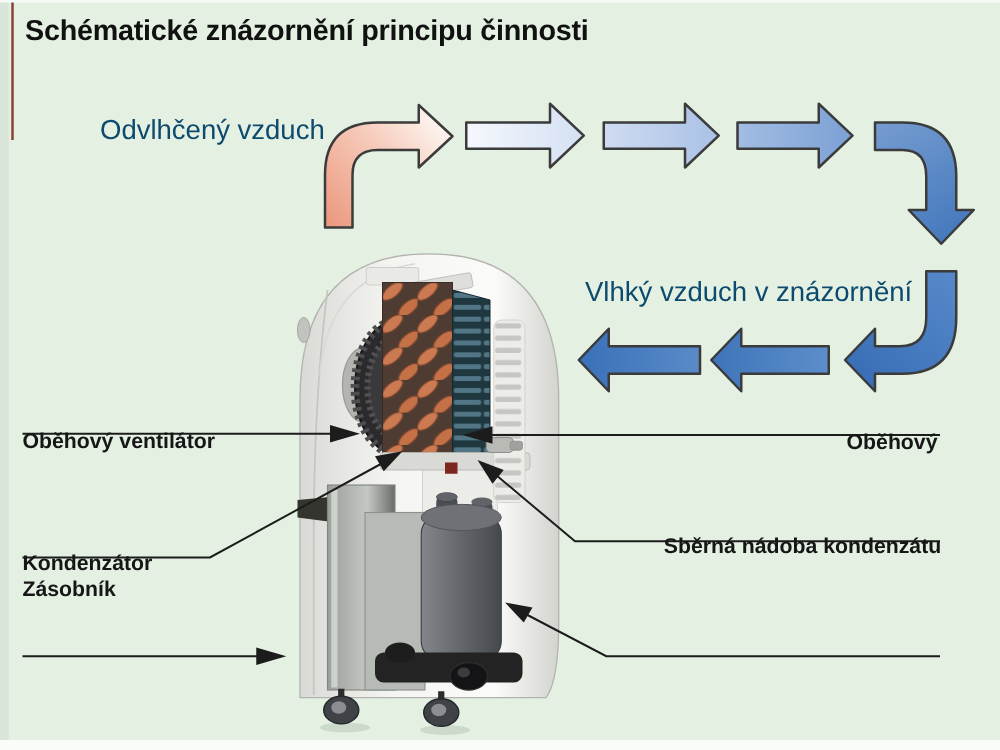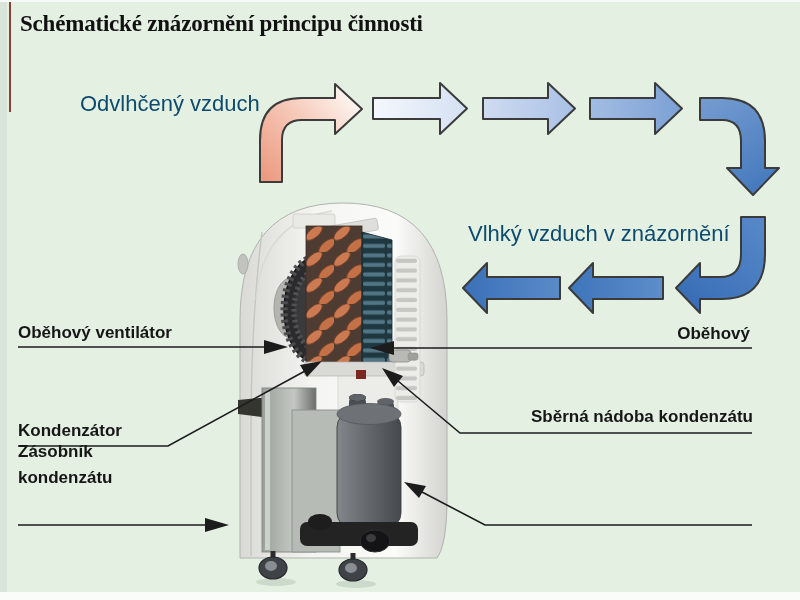--- a/index.html
+++ b/index.html
@@ -7,29 +7,29 @@
     position:relative;width:800px;height:600px;overflow:hidden;
     background:#e3f0e2;
     font-family:"Liberation Sans","DejaVu Sans",sans-serif;
   }
   .edge-top{position:absolute;left:0;top:0;width:800px;height:2px;background:#f7fbf7;}
   .edge-bottom{position:absolute;left:0;top:592px;width:800px;height:8px;background:#fafcfa;}
   .edge-left{position:absolute;left:0;top:0;width:7px;height:600px;background:#d9e5d8;}
   .edge-left-line{position:absolute;left:9px;top:0;width:2px;height:112px;background:#8c4038;}
   .title{
     position:absolute;left:20px;top:11px;width:740px;
-    font-size:23px;font-weight:700;color:#111;letter-spacing:-0.2px;font-family:Liberation Serif, serif;
+    font-size:23px;font-weight:700;color:#111;letter-spacing:-0.2px;
   }
   .flow-text{
     position:absolute;font-size:22px;font-weight:400;color:#0c4a6e;line-height:22px;
   }
   .t-dehum{left:80px;top:93px;}
   .t-humid{left:468px;top:223px;}
   .part-label{
-    position:absolute;font-size:17px;font-weight:700;color:#161616;line-height:26px;
+    position:absolute;font-size:17px;font-weight:700;color:#161616;line-height:26px;margin-top:20px;
   }
   .t-fan{left:18px;top:320px;}
   .t-evap{right:50px;top:321px;text-align:right;}
   .t-cond{left:18px;top:418px;}
   .t-coll{right:47px;top:404px;text-align:center;}
   .t-res{left:18px;top:439px;}
   .t-comp{right:48px;top:494px;text-align:right;}
   svg{position:absolute;left:0;top:0;}
 </style>
 </head>
@@ -231,17 +231,16 @@
   </div>
 
   <div class="flow-text t-humid">Vlhký vzduch v znázornění</div>
 
   <div class="part-label t-fan">Oběhový ventilátor</div>
   <div class="part-label t-evap">Oběhový</div>
   <div class="part-label t-cond">Kondenzátor</div>
   <div class="part-label t-coll">Sběrná nádoba kondenzátu</div>
   <div class="part-label t-res">
     <div>Zásobník</div>
-    <div>kondenzátu</div>
   </div>
 
   <div class="edge-bottom"></div>
 </div>
 
 </body></html>

